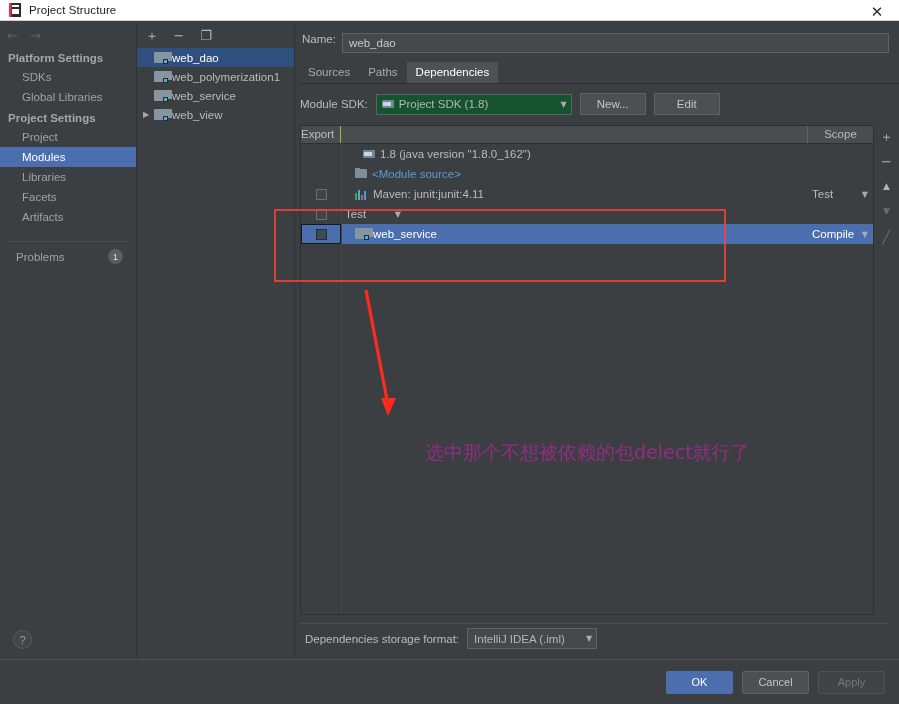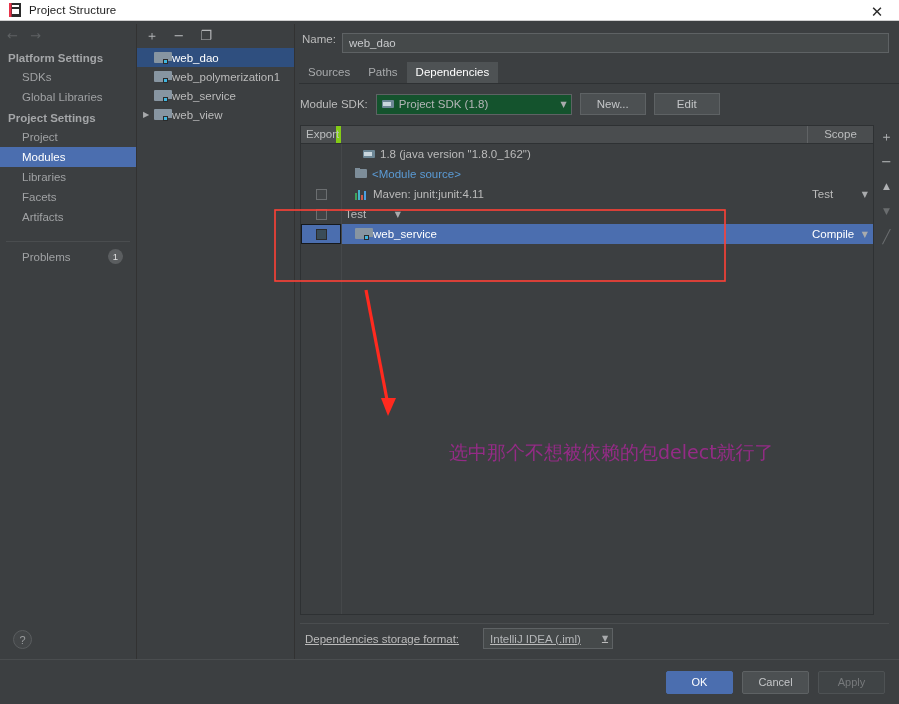--- a/index.html
+++ b/index.html
@@ -103,21 +103,21 @@
     background: #4b6eaf;
     color: #ffffff;
   }
   #sidebar-sep {
     margin: 14px 6px 0 6px;
     border-top: 1px solid #4a4d4f;
   }
   #problems-row {
     display: flex;
     align-items: center;
-    padding: 7px 0 3px 22px;
+    padding: 7px 0 3px 16px;
     color: #a0a2a4;
     font-size: 11.5px;
     cursor: pointer;
   }
   #problems-badge {
     margin-left: auto;
     margin-right: 13px;
     width: 15px; height: 15px;
     border-radius: 50%;
     background: #5b5e60;
@@ -303,23 +303,22 @@
   #table-head {
     height: 18px;
     display: flex;
     background: #4a4d4f;
     border-bottom: 1px solid #2e3133;
     font-size: 11.5px;
     color: #bcbebf;
   }
   #table-head .th-export {
     width: 40px; flex: 0 0 40px;
-    padding-left: 5px;
     line-height: 17px;
-    border-right: 5px solid #84cc16;
+    border-right: 1px solid #84cc16;
   }
   #table-head .th-mid { flex: 1 1 auto; border-right: 1px solid #606365; }
   #table-head .th-scope {
     width: 65px; flex: 0 0 65px;
     text-align: center; line-height: 17px;
   }
   #table-rows { flex: 1 1 auto; position: relative; }
   .dep-row {
     height: 20px;
     display: flex;
@@ -402,24 +401,23 @@
     font-family: "DejaVu Sans", sans-serif;
     line-height: 1;
   }
   #table-side .sbtn.small { font-size: 9px; }
   #table-side .sbtn.disabled { color: #6a6d6f; }
 
   
   #storage-row {
     display: flex; align-items: center;
     padding: 4px 0 10px 5px;
-    gap: 24px;
+    gap: 8px;
     border-top: 1px solid #4a4d4f;
     margin: 8px 10px 0 5px;
-    text-decoration: underline;
   }
   #storage-label { color: #bbbbbb; font-size: 11.5px; }
   #storage-combo {
     width: 130px; height: 21px;
     background: #45494a;
     border: 1px solid #5e6264;
     display: flex; align-items: center;
     padding: 0 4px 0 6px;
     color: #b4b6b8; font-size: 11.5px; cursor: pointer;
   }
@@ -449,21 +447,21 @@
 
   
   #annot {
     position: absolute; left: 0; top: 0;
     width: 899px; height: 704px;
     pointer-events: none;
     z-index: 50;
   }
   #annot-text {
     position: absolute;
-    left: 449px; top: 440px;
+    left: 425px; top: 440px;
     color: #9c2a8c;
     font-size: 19px;
     font-family: "DejaVu Sans", sans-serif;
     white-space: nowrap;
     opacity: .92;
   }
 </style>
 </head>
 <body>
 

